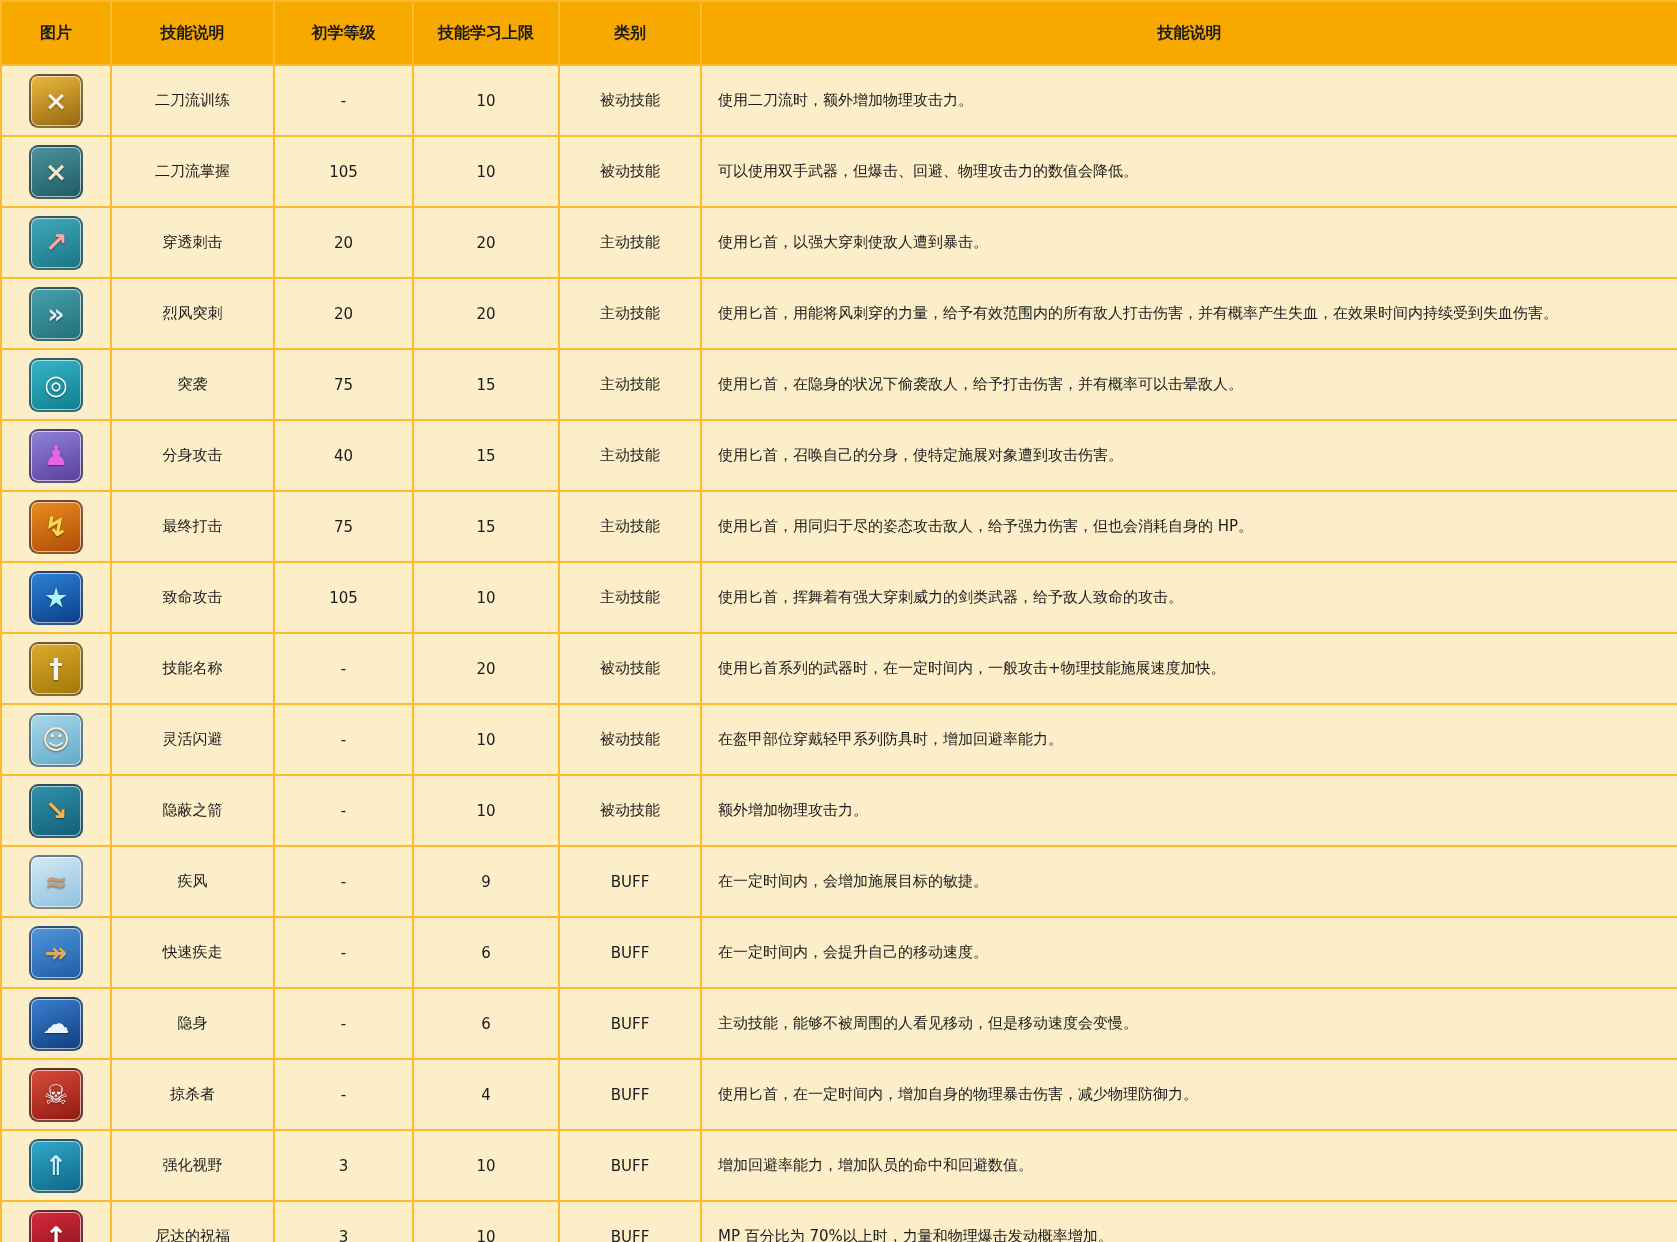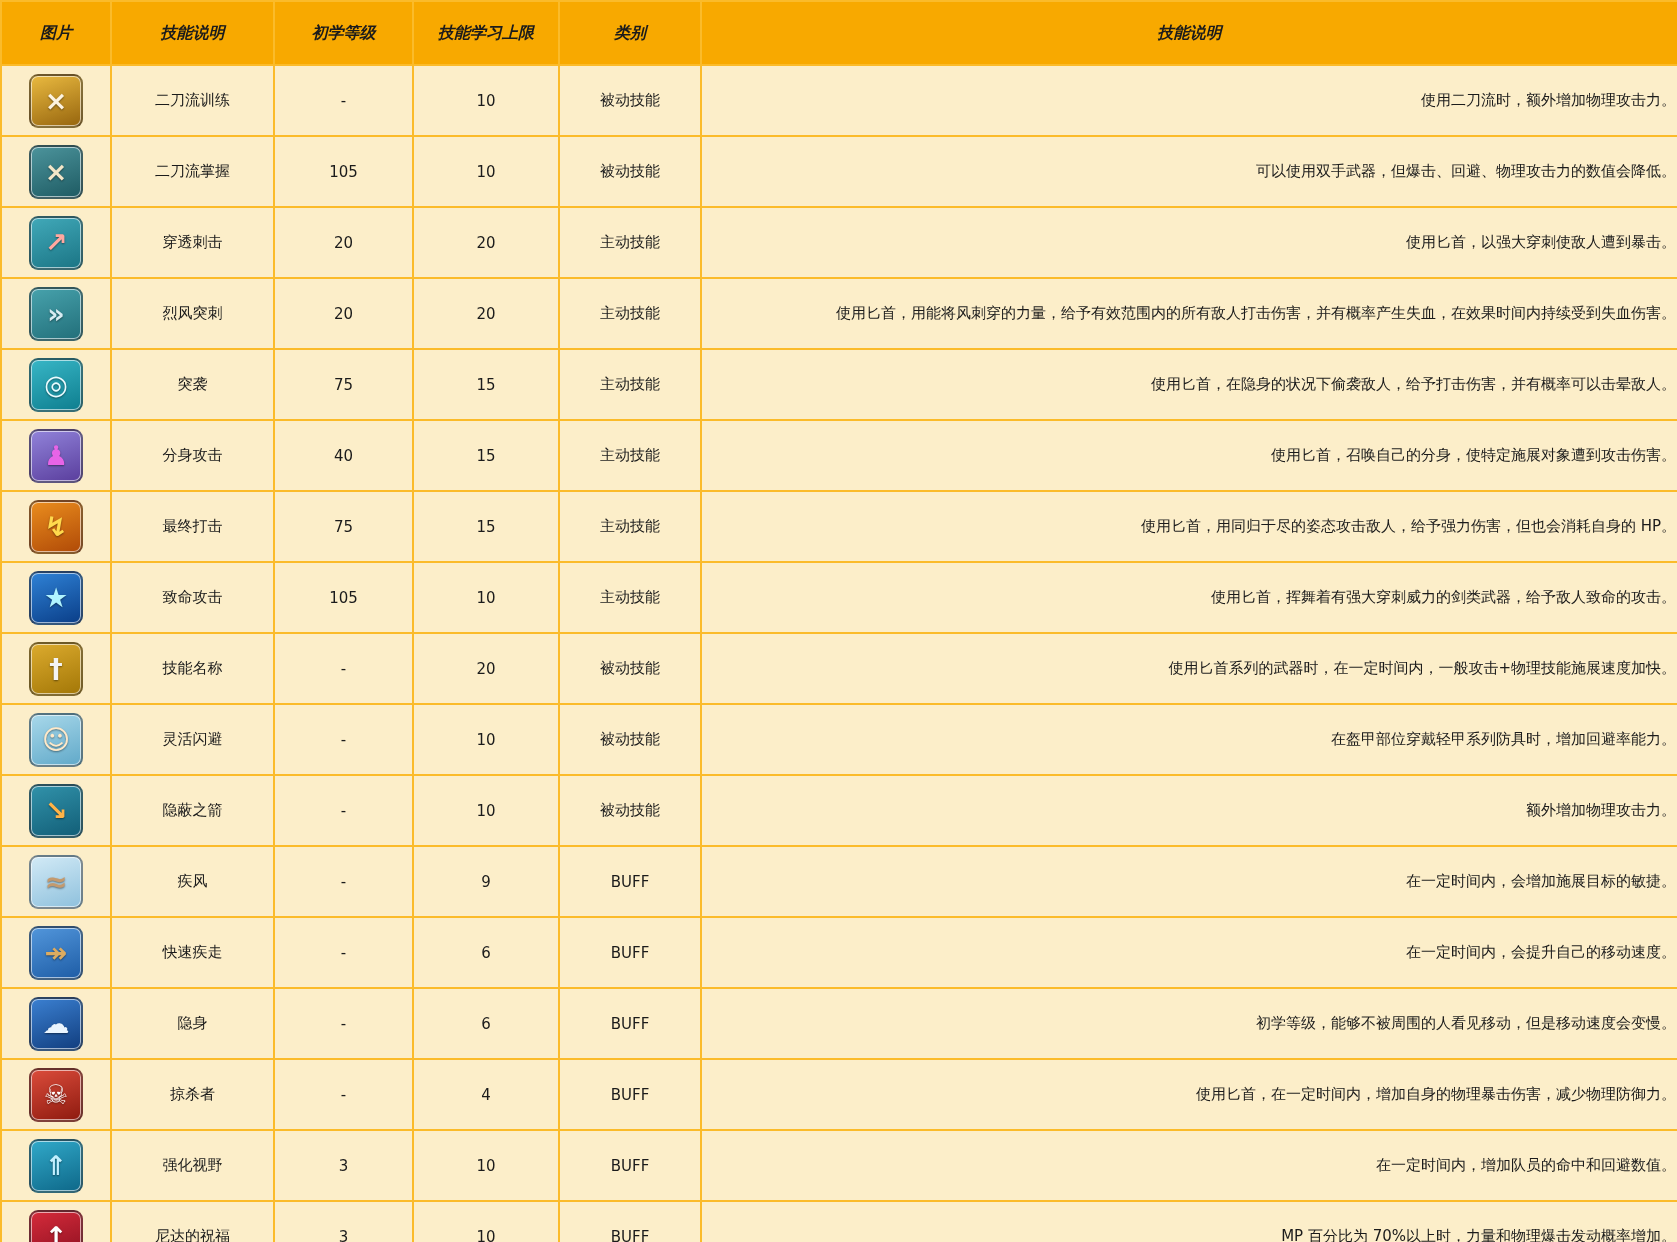--- a/index.html
+++ b/index.html
@@ -21,25 +21,24 @@
   th,td{
     border:2px solid var(--border);
     text-align:center;vertical-align:middle;
     font-size:15px;color:var(--text);
     overflow:hidden;white-space:nowrap;
   }
   thead th{
     background:var(--header-bg);
     font-size:16px;font-weight:bold;
     height:60px;
-    font-style:italic;
   }
   tbody td{background:var(--row-bg);height:67px;}
   td.desc{
-    text-align:right;padding-left:16px;
+    text-align:left;padding-left:16px;
   }
   .skill-icon{
     width:50px;height:50px;margin:0 auto;
     border-radius:9px;
     border:2px solid rgba(60,60,60,.55);
     box-shadow:0 0 0 1px rgba(255,255,255,.6) inset;
     display:flex;align-items:center;justify-content:center;
   }
   .skill-icon .glyph{
     font-size:27px;line-height:1;font-weight:bold;
@@ -228,21 +227,21 @@
       <tr>
         <td>
           <div class="skill-icon" style="background: linear-gradient(160deg, rgb(59, 128, 209), rgb(17, 62, 127));">
             <span class="glyph" style="color: rgb(234, 245, 255);">☁</span>
           </div>
         </td>
         <td>隐身</td>
         <td>-</td>
         <td>6</td>
         <td>BUFF</td>
-        <td class="desc">初学等级，能够不被周围的人看见移动，但是移动速度会变慢。</td>
+        <td class="desc">主动技能，能够不被周围的人看见移动，但是移动速度会变慢。</td>
       </tr>
       <tr>
         <td>
           <div class="skill-icon" style="background: linear-gradient(160deg, rgb(219, 76, 59), rgb(142, 26, 15));">
             <span class="glyph" style="color: rgb(255, 255, 255);">☠</span>
           </div>
         </td>
         <td>掠杀者</td>
         <td>-</td>
         <td>4</td>
@@ -252,21 +251,21 @@
       <tr>
         <td>
           <div class="skill-icon" style="background: linear-gradient(160deg, rgb(49, 169, 201), rgb(14, 104, 137));">
             <span class="glyph" style="color: rgb(194, 240, 255);">⇑</span>
           </div>
         </td>
         <td>强化视野</td>
         <td>3</td>
         <td>10</td>
         <td>BUFF</td>
-        <td class="desc">在一定时间内，增加队员的命中和回避数值。</td>
+        <td class="desc">增加回避率能力，增加队员的命中和回避数值。</td>
       </tr>
       <tr>
         <td>
           <div class="skill-icon" style="background: linear-gradient(160deg, rgb(213, 43, 59), rgb(136, 14, 30));">
             <span class="glyph" style="color: rgb(255, 255, 255);">↑</span>
           </div>
         </td>
         <td>尼达的祝福</td>
         <td>3</td>
         <td>10</td>

